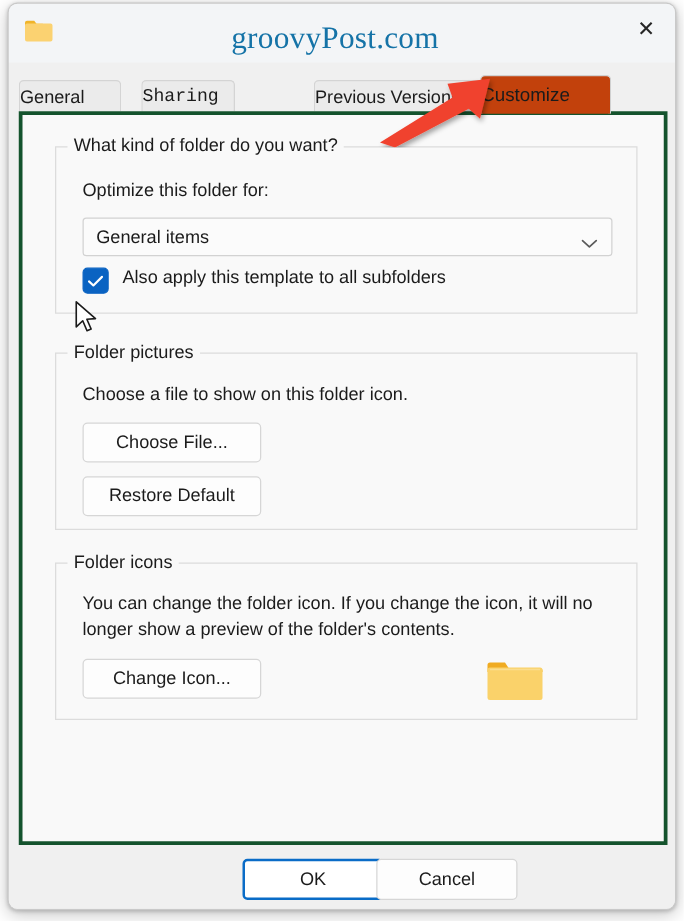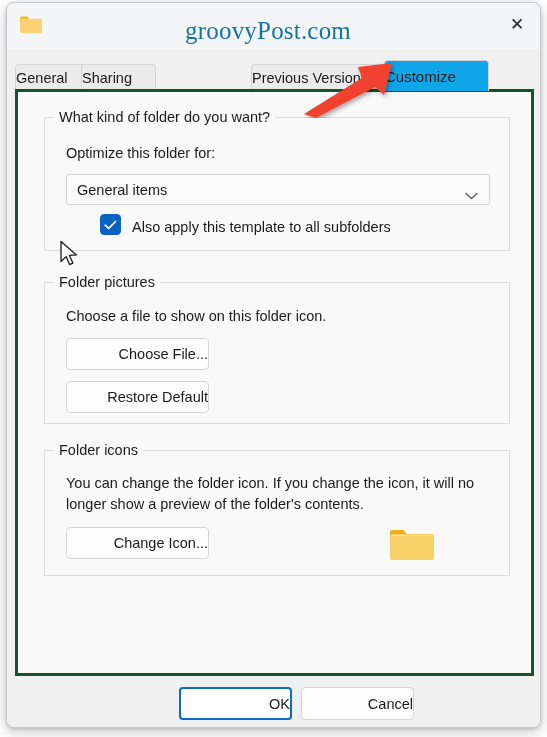--- a/index.html
+++ b/index.html
@@ -113,21 +113,21 @@
     align-items: center;
     justify-content: flex-start;
     font-size: 14.5px;
     color: #1b1b1b;
     white-space: nowrap;
     overflow: hidden;
   }
   .tab.selected {
     top: 0px;
     height: 31px;
-    background: #0ea5e9;
+    background: #c2410c;
     border-color: #d0d0d0;
     z-index: 6;
     font-size: 15px;
   }
 
   
   .panel {
     position: absolute;
     left: 8px;
     top: 86px;
@@ -186,22 +186,21 @@
     top: 50%;
     transform: translateY(-50%);
     width: 13px;
     height: 8px;
   }
 
   
   .checkbox-row {
     position: absolute;
     display: flex;
-    align-items: flex-end;
-    margin-left: 34px;
+    align-items: flex-start;
   }
   .checkbox-box {
     width: 21px;
     height: 21px;
     border-radius: 4px;
     background: #0a63c2;
     border: 1px solid #0a63c2;
     box-sizing: border-box;
     display: flex;
     align-items: center;
@@ -217,21 +216,21 @@
 
   
   .btn {
     position: absolute;
     background: #fdfdfd;
     border: 1px solid #d6d6d6;
     border-radius: 4px;
     box-sizing: border-box;
     display: flex;
     align-items: center;
-    justify-content: flex-end;
+    justify-content: center;
     font-size: 14.5px;
     color: #1b1b1b;
     white-space: nowrap;
   }
   .btn.default {
     border: 2px solid #0a6cc7;
     background: #ffffff;
   }
 
   
@@ -281,21 +280,21 @@
       </span>
       <div class="close-btn">
         <span class="close-glyph">✕</span>
       </div>
     </div>
 
     <div class="tabstrip">
       <div class="tab" style="left:0px; width:82px;">
         <span>General</span>
       </div>
-      <div class="tab" style="left:66px; width:75px;">
+      <div class="tab" style="left:98px; width:75px;font-family:Liberation Mono, monospace;">
         <span>Sharing</span>
       </div>
       <div class="tab" style="left:236px; width:141px;">
         <span>Previous Versions</span>
       </div>
       <div class="tab selected" style="left:369px; width:105px;">
         <span>Customize</span>
       </div>
     </div>
 
@@ -354,21 +353,21 @@
         <svg width="48" height="40" viewBox="0 0 48 40">
           <path d="M2 8 A2 2 0 0 1 4 6 H16 L19 10.5 H44 A2 2 0 0 1 46 12.5 V13.5 H2 Z" fill="#f0ab21"></path>
           <path d="M2 12 A2 2 0 0 1 4 10 H44 A2 2 0 0 1 46 12 V34 A2 2 0 0 1 44 36 H4 A2 2 0 0 1 2 34 Z" fill="#fad26a"></path>
           <path d="M4 11.5 H44" stroke="#fbdd8e" stroke-width="1.2" fill="none"></path>
         </svg>
       </div>
 
     </div>
 
     <div class="footer">
-      <div class="btn default" style="left:172px; top:11px; width:113px; height:33px;">
+      <div class="btn default" style="left:187px; top:11px; width:113px; height:33px;">
         <span>OK</span>
       </div>
       <div class="btn" style="left:294px; top:11px; width:113px; height:33px;">
         <span>Cancel</span>
       </div>
     </div>
 
   </div>
 
   <div class="watermark">groovyPost.com</div>

